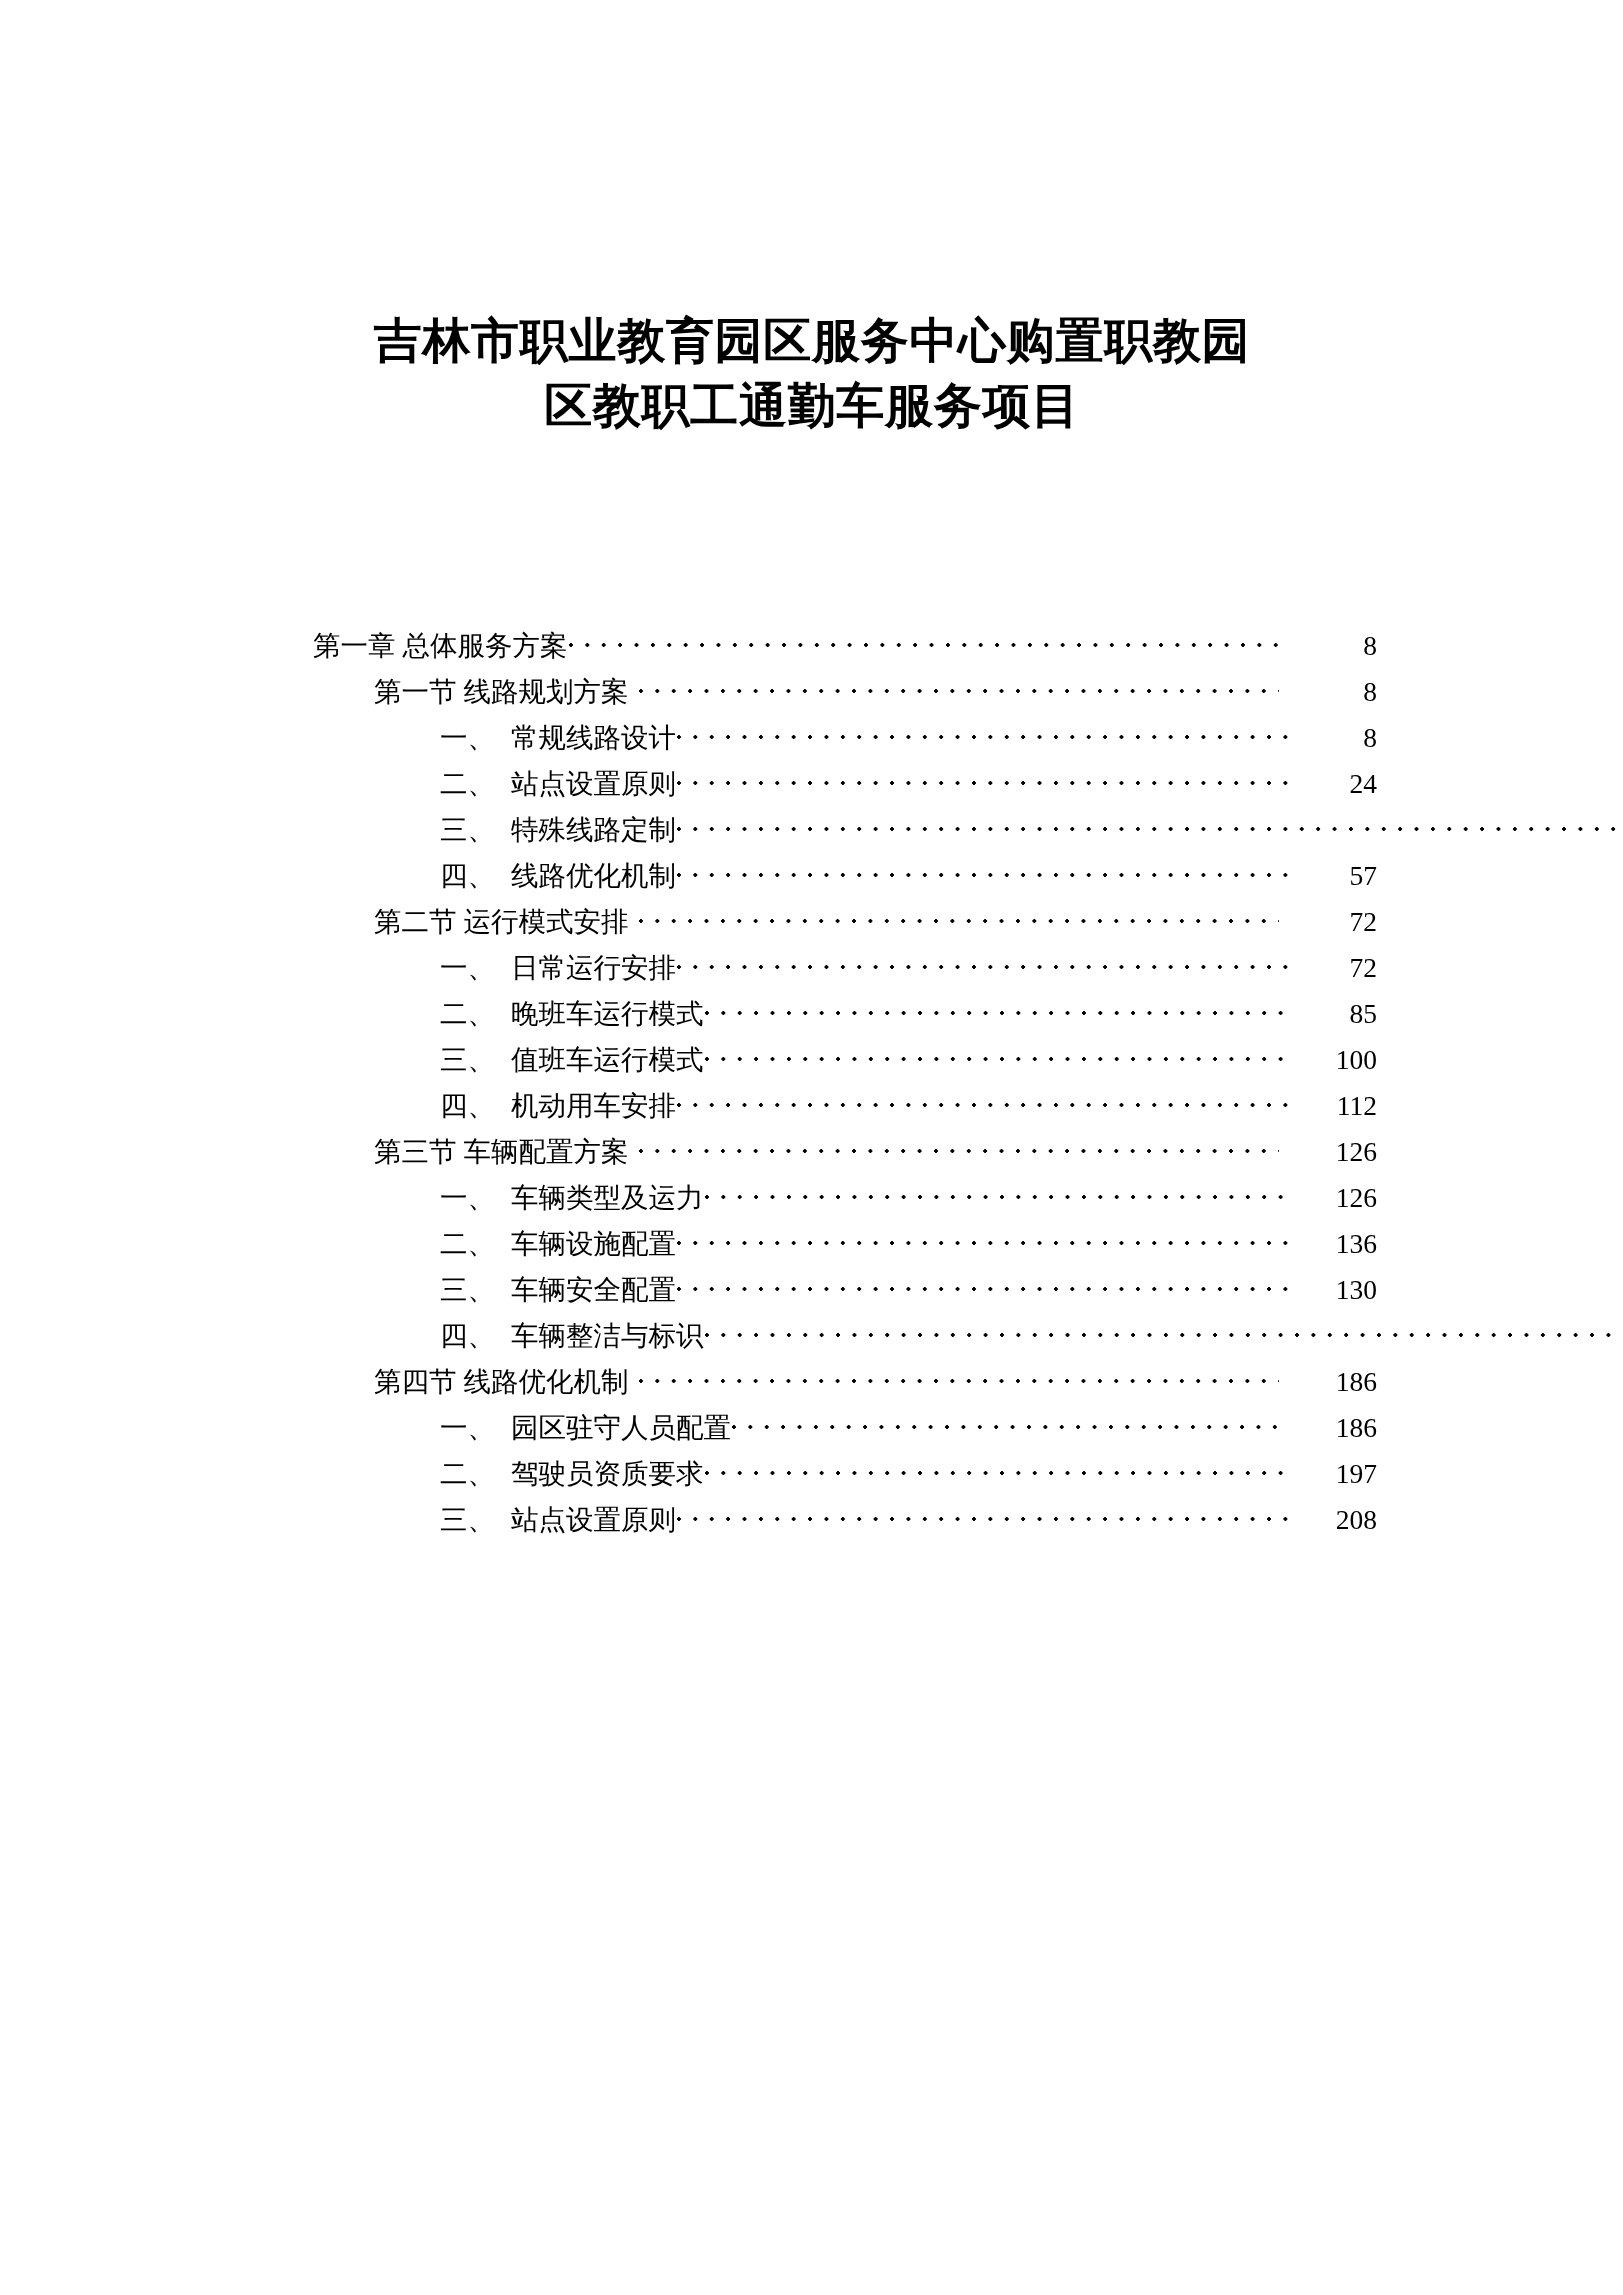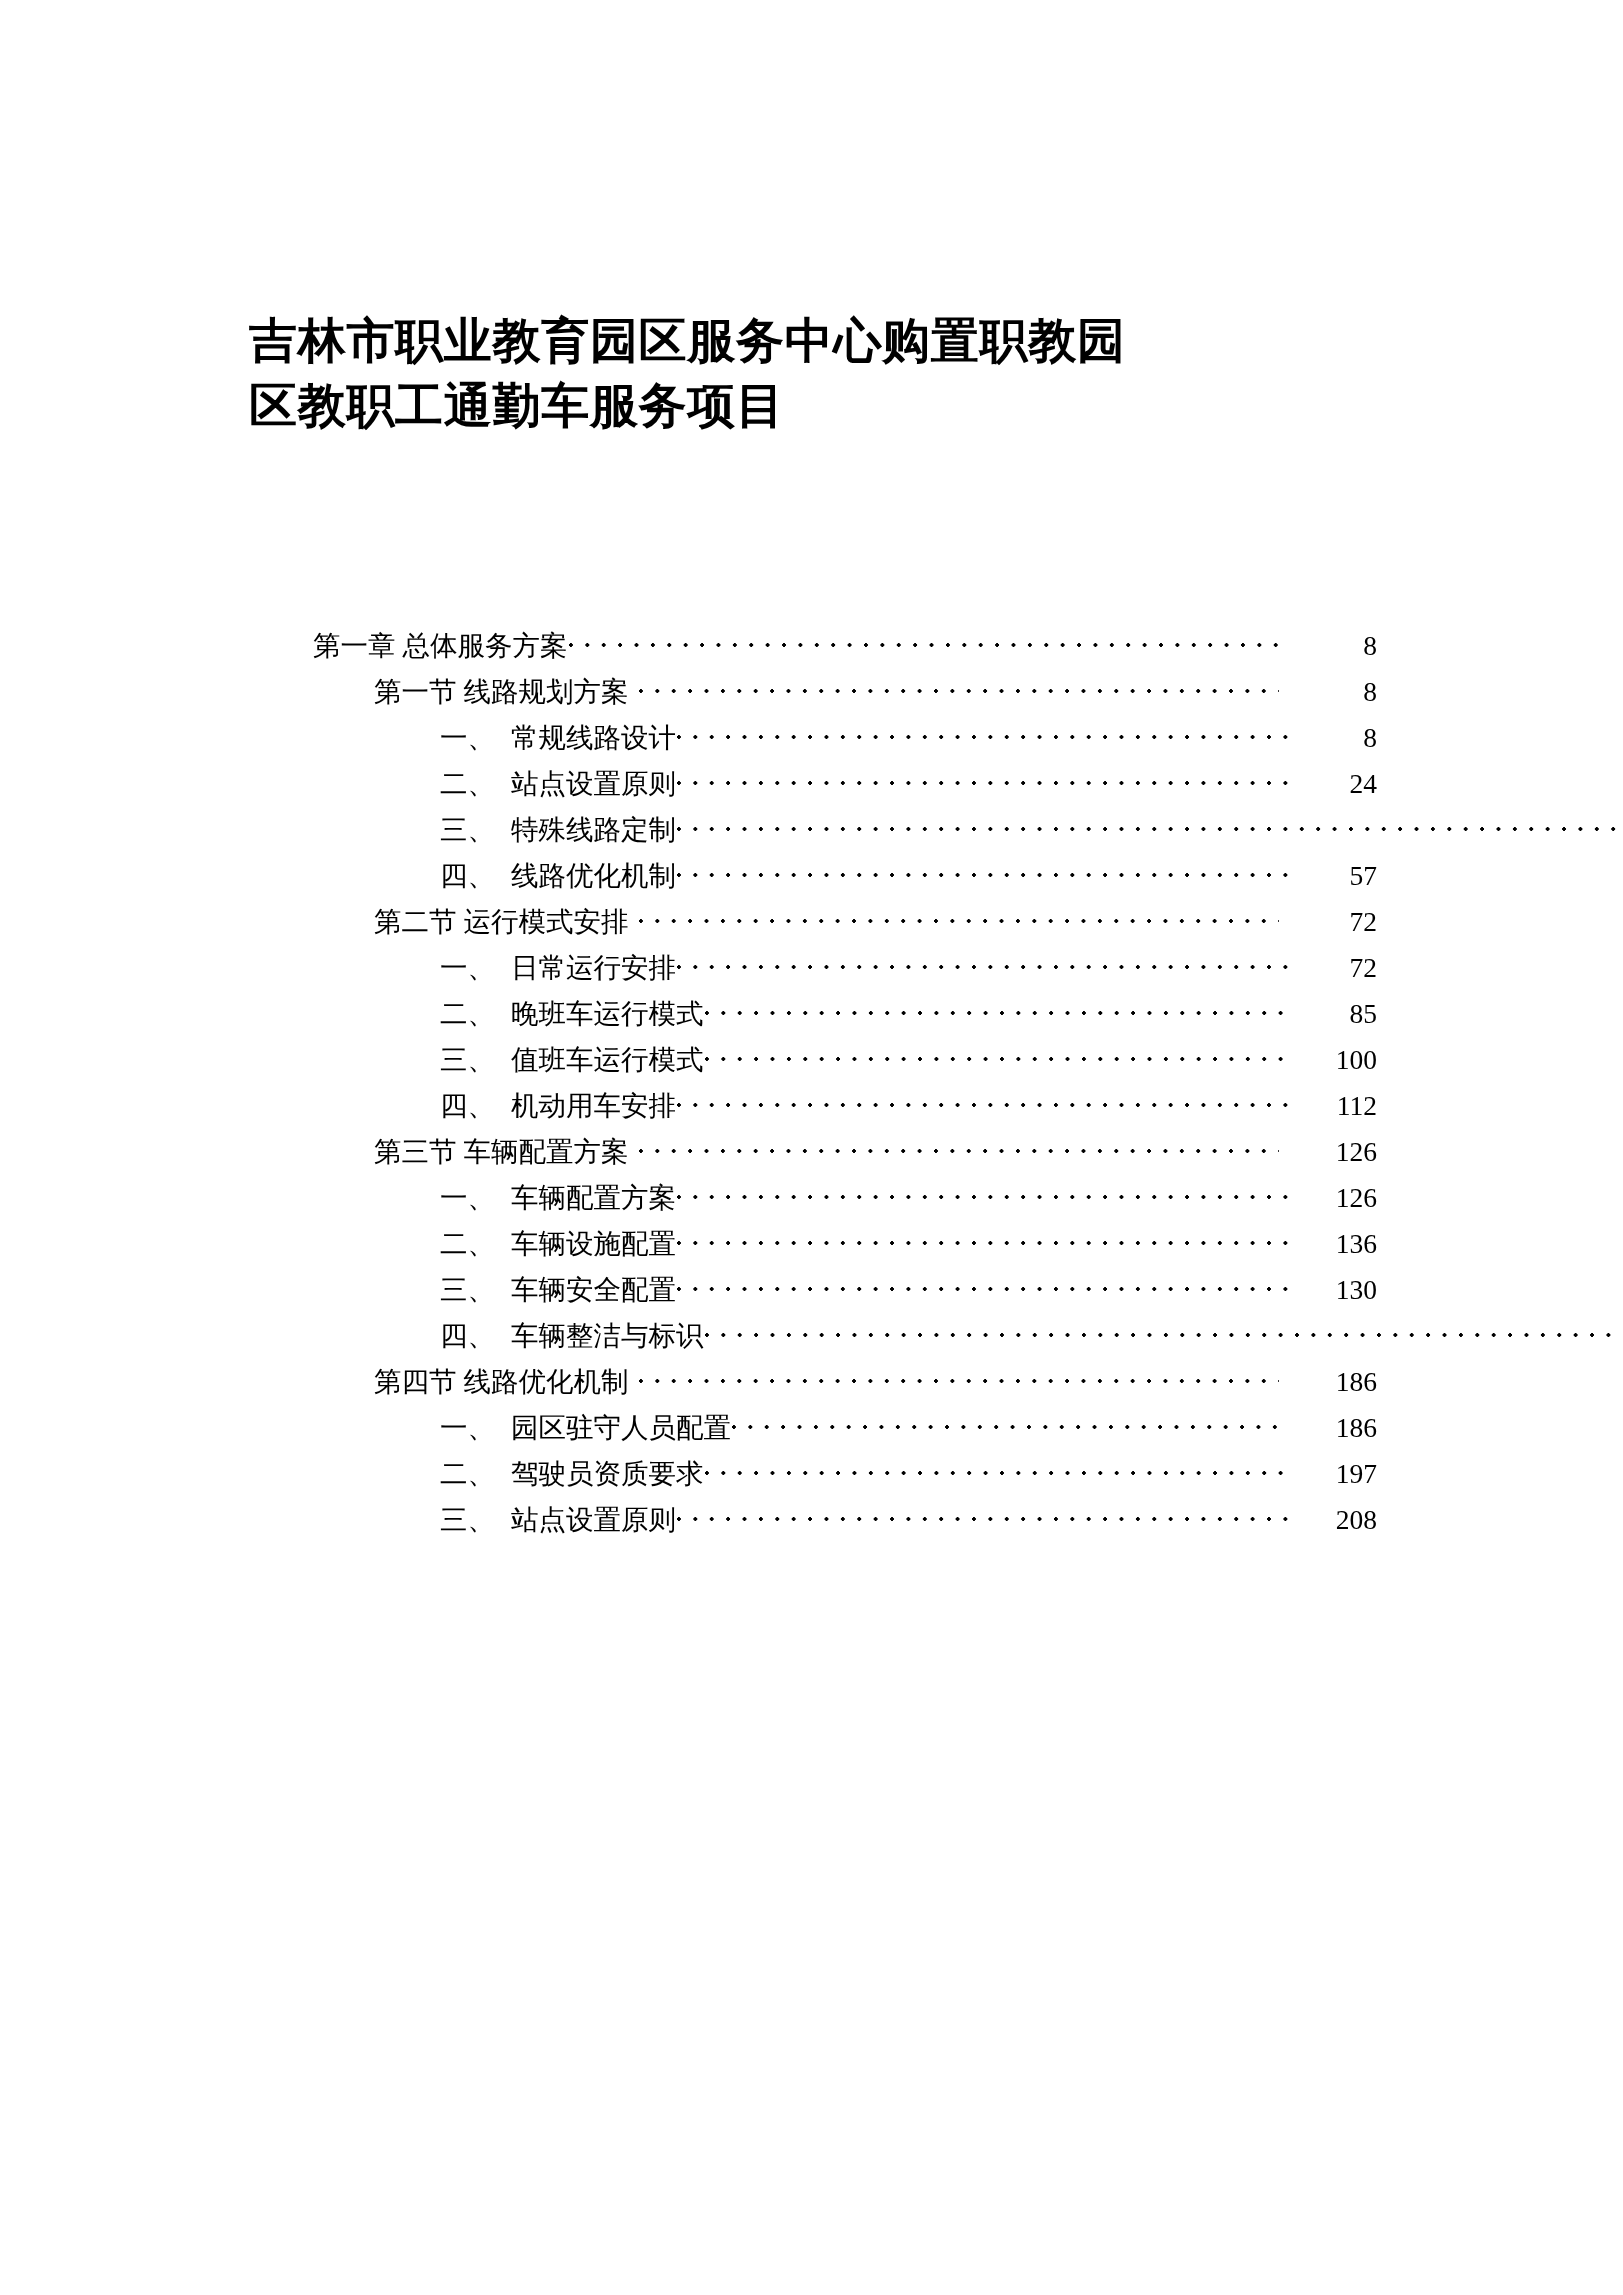--- a/index.html
+++ b/index.html
@@ -19,21 +19,21 @@
     color: #000000;
     box-sizing: border-box;
   }
 
   
   .doc-title {
     position: absolute;
     top: 308px;
     left: 249px;
     width: 1126px;
-    text-align: left;
+    text-align: center;
     font-family: "Liberation Serif", "DejaVu Serif", serif;
     font-weight: bold;
     font-size: 48px;
     line-height: 1.36;
     letter-spacing: 0.7px;
     color: #000000;
   }
   .doc-title .title-line {
     display: block;
     white-space: nowrap;
@@ -178,21 +178,21 @@
         <span class="toc-leader"></span>
         <span class="toc-page">112</span>
       </div>
       <div class="toc-entry level-2">
         <span class="toc-label">第三节 车辆配置方案</span>
         <span class="toc-leader"></span>
         <span class="toc-page">126</span>
       </div>
       <div class="toc-entry level-3">
         <span class="toc-num">一、</span>
-        <span class="toc-label">车辆配置方案</span>
+        <span class="toc-label">车辆类型及运力</span>
         <span class="toc-leader"></span>
         <span class="toc-page">126</span>
       </div>
       <div class="toc-entry level-3">
         <span class="toc-num">二、</span>
         <span class="toc-label">车辆设施配置</span>
         <span class="toc-leader"></span>
         <span class="toc-page">136</span>
       </div>
       <div class="toc-entry level-3">

